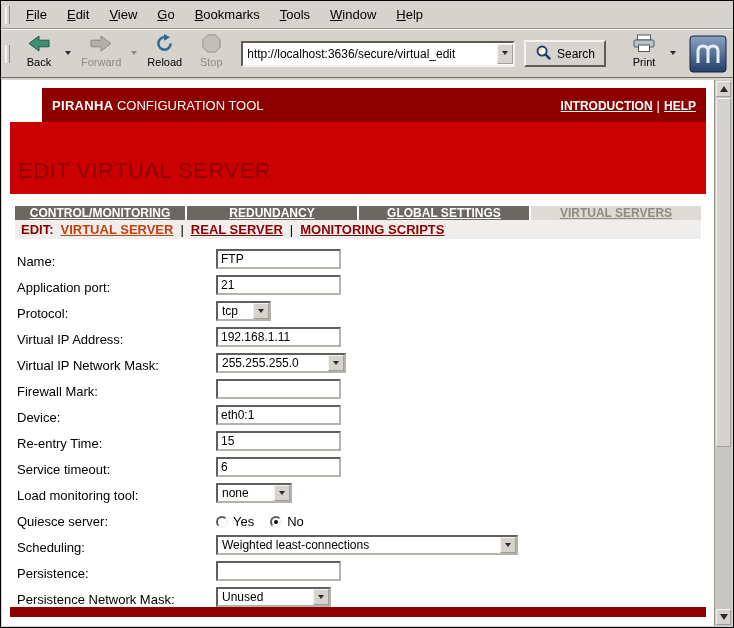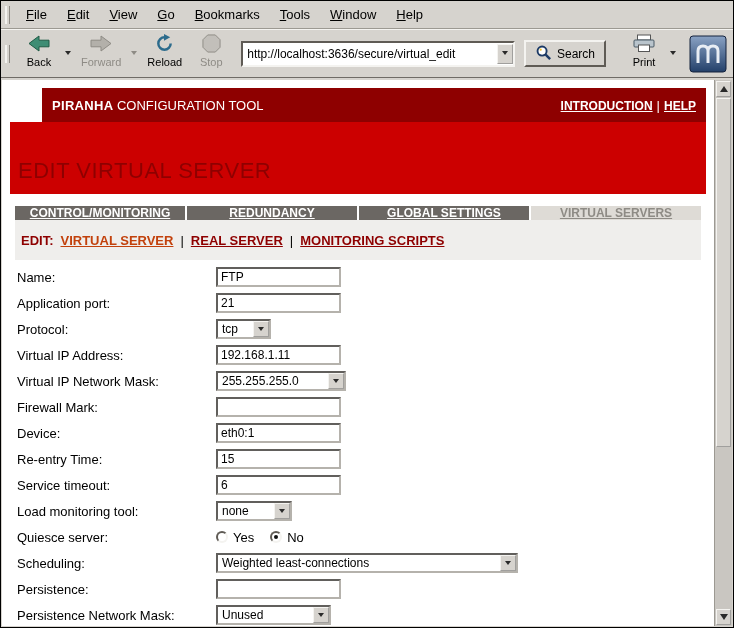--- a/index.html
+++ b/index.html
@@ -53,29 +53,29 @@
 
   .banner { height:72px; background:#cc0000; display:flex; align-items:flex-end; }
   .banner-title { color:#8e0000; font-size:22px; padding:0 0 10px 8px; letter-spacing:.5px; }
 
   .tabs { display:flex; gap:2px; height:14px; margin:12px 5px 0 5px; }
   .tab { flex:1; background:#6b6763; color:#fff; font-weight:bold; font-size:12px;
          display:flex; align-items:center; justify-content:center;
          text-decoration:underline; cursor:pointer; }
   .tab.active { background:#dedbd6; color:#8e8b85; }
 
-  .subnav { height:40px; background:#efeeec; margin:0 5px; display:flex; align-items:center;
+  .subnav { height:19px; background:#efeeec; margin:0 5px; display:flex; align-items:center;
             gap:7px; padding:0 6px; font-size:13px; font-weight:bold; }
   .subnav .prefix { color:#8e0000; }
   .subnav .current { color:#c2410c; text-decoration:underline; cursor:pointer;text-align:right; }
   .subnav .slink { color:#8e0000; text-decoration:underline; cursor:pointer; }
   .subnav .sep { font-weight:normal; color:#000; }
 
   .form { margin-top:4px; }
-  .form-row { height:26px; display:flex; align-items:center; padding-left:7px; }
+  .form-row { height:26px; display:flex; align-items:flex-end; padding-left:7px; }
   .flabel { width:199px; font-size:13px; color:#000; }
   .tinput { width:125px; height:20px; border:2px inset #b5b2ac; font-size:12px;
             padding:0 3px; font-family:"Liberation Sans", sans-serif; background:#fff; }
   .fselect { display:inline-flex; height:20px; border:2px inset #b5b2ac; background:#fff;
              align-items:center; cursor:default; }
   .fsel-val { flex:1; font-size:12px; padding:0 4px; white-space:nowrap; overflow:hidden; }
   .fsel-btn { width:16px; align-self:stretch; background:#d6d3ce; border:1px outset #f4f3f0;
               display:flex; align-items:center; justify-content:center; }
   .radio { display:inline-flex; align-items:center; gap:5px; margin-right:16px; font-size:13px; }
   .rcircle { width:12px; height:12px; border-radius:50%; background:#fff; position:relative;

